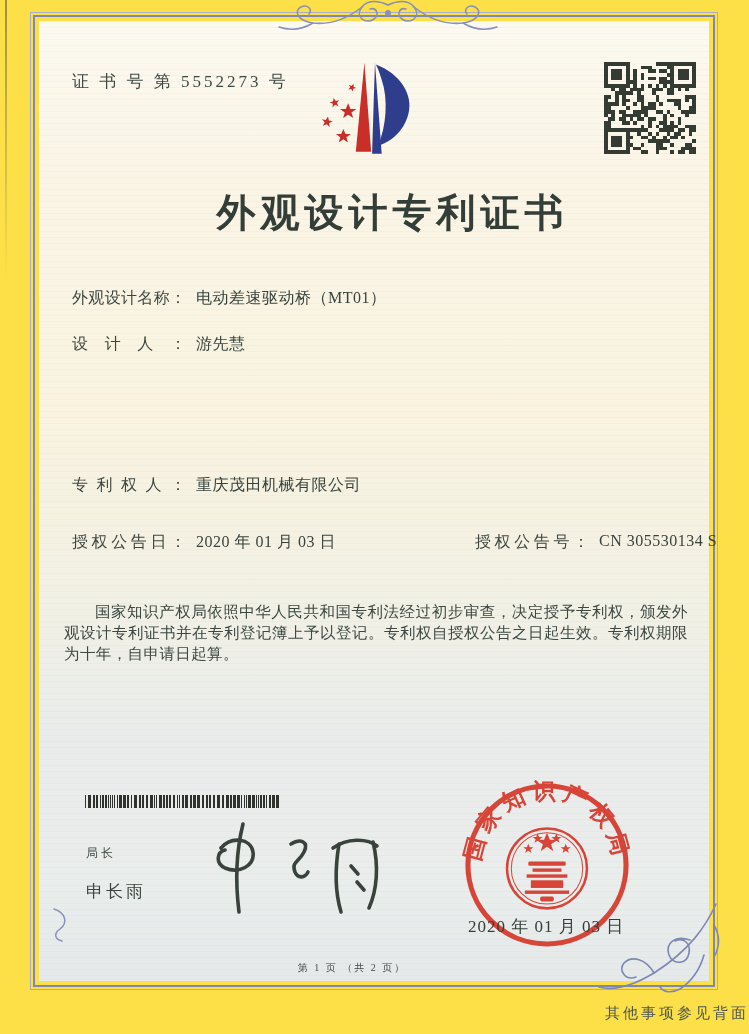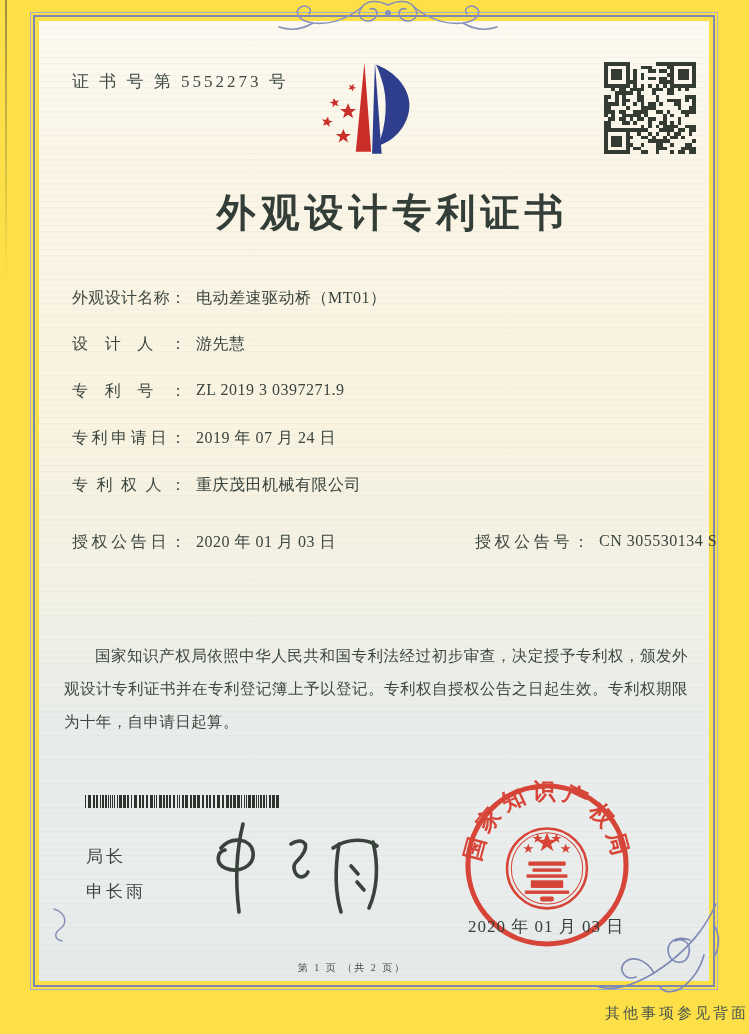--- a/index.html
+++ b/index.html
@@ -42,29 +42,28 @@
   .field { position:absolute; left:72px; font-size:16px; white-space:nowrap; }
   .flabel {
     display:inline-block; width:114px; text-align:justify; text-align-last:justify;
     vertical-align:top; color:#3c463f;
   }
   .fvalue { margin-left:6px; letter-spacing:.5px; color:#39433d; }
   .grant-no-field { position:absolute; left:375px; top:0; font-size:16px; white-space:nowrap;margin-left:28px; }
   
   .body-text {
     position:absolute; left:64px; top:601px; width:624px;
-    font-size:15.5px; line-height:33px; text-align:justify; color:#3d4841;
+    font-size:15.5px; line-height:21px; text-align:justify; color:#3d4841;
     letter-spacing:.4px;
-    margin-top:38px;
   }
   .body-text p { text-indent:2em; }
   
   .barcode { position:absolute; left:85px; top:795px; width:198px; height:13px; }
   
-  .signer-title { position:absolute; left:86px; top:845px; font-size:17px; letter-spacing:3px; }
+  .signer-title { position:absolute; left:86px; top:845px; font-size:12px; letter-spacing:3px; }
   .signer-name  { position:absolute; left:86px; top:880px; font-size:17px; letter-spacing:3px; }
   .autograph { position:absolute; left:205px; top:818px; width:200px; height:100px; }
   
   .seal { position:absolute; left:462px; top:780px; width:170px; height:170px; opacity:.93; }
   .seal-date {
     position:absolute; left:468px; top:915px; font-size:17px; color:#343f39;
     letter-spacing:1px; white-space:nowrap;
   }
   
   .page-info {
@@ -458,28 +457,20 @@
   <div class="title">外观设计专利证书</div>
 
   <div class="field" style="top:288px;">
     <span class="flabel">外观设计名称：</span>
     <span class="fvalue">电动差速驱动桥（MT01）</span>
   </div>
   <div class="field" style="top:334px;">
     <span class="flabel">设计人：</span>
     <span class="fvalue">游先慧</span>
   </div>
-  <div class="field" style="top:381px;">
-    <span class="flabel">专利号：</span>
-    <span class="fvalue">ZL 2019 3 0397271.9</span>
-  </div>
-  <div class="field" style="top:428px;">
-    <span class="flabel">专利申请日：</span>
-    <span class="fvalue">2019 年 07 月 24 日</span>
-  </div>
   <div class="field" style="top:475px;">
     <span class="flabel">专利权人：</span>
     <span class="fvalue">重庆茂田机械有限公司</span>
   </div>
 
   <div class="field" style="top:532px; width:640px;">
     <span class="flabel">授权公告日：</span>
     <span class="fvalue">2020 年 01 月 03 日</span>
     <span class="grant-no-field">
       <span class="flabel">授权公告号：</span>

